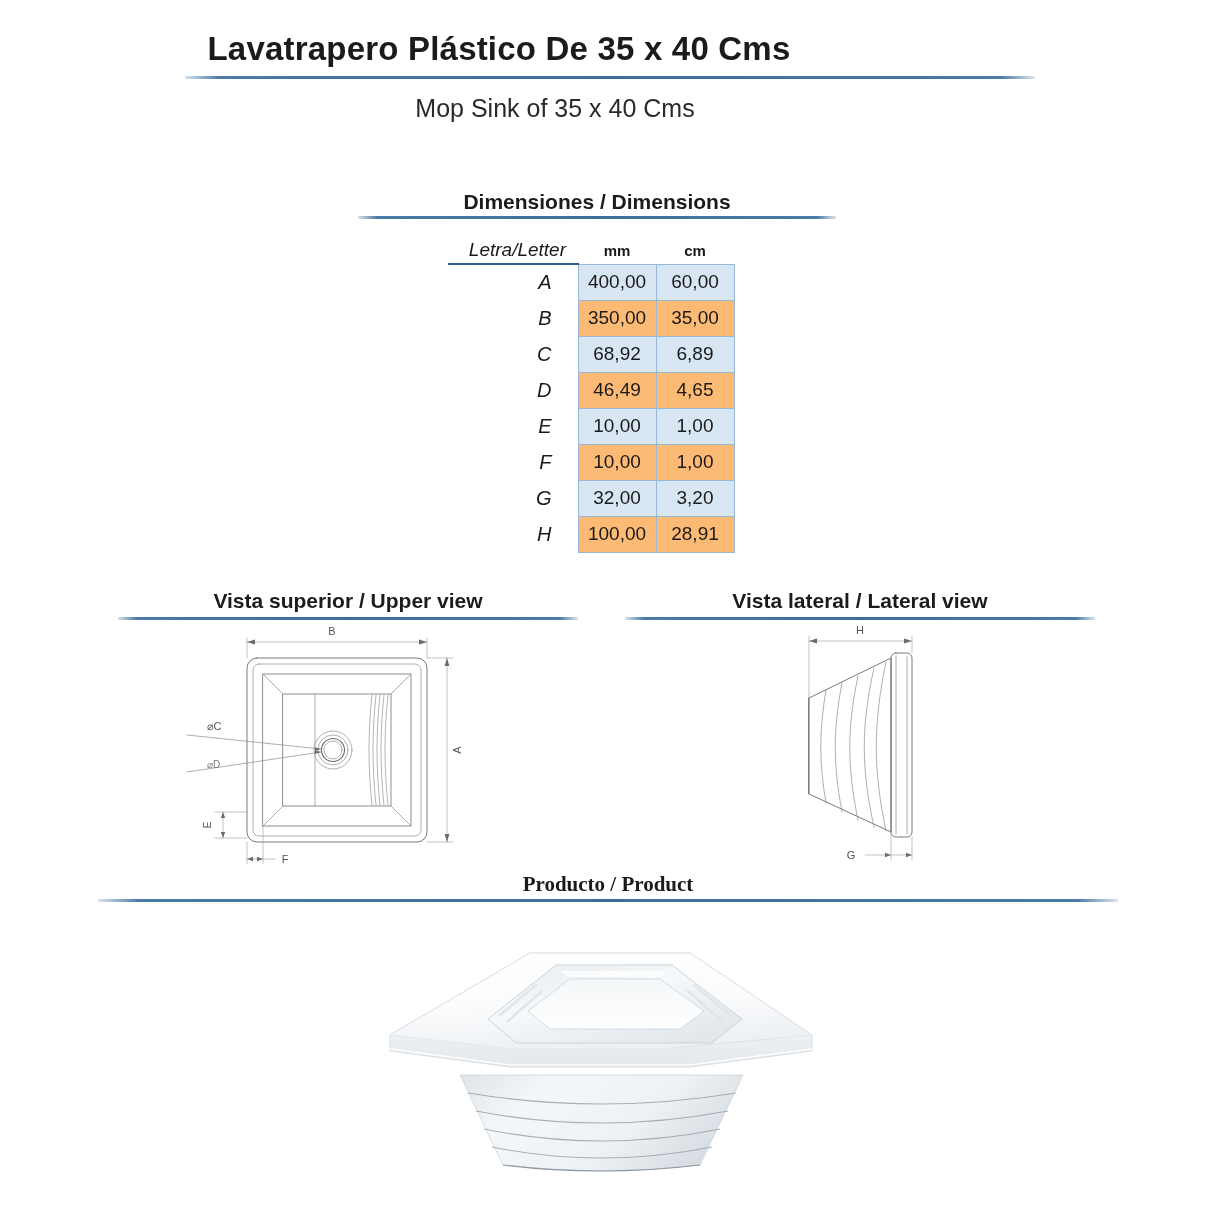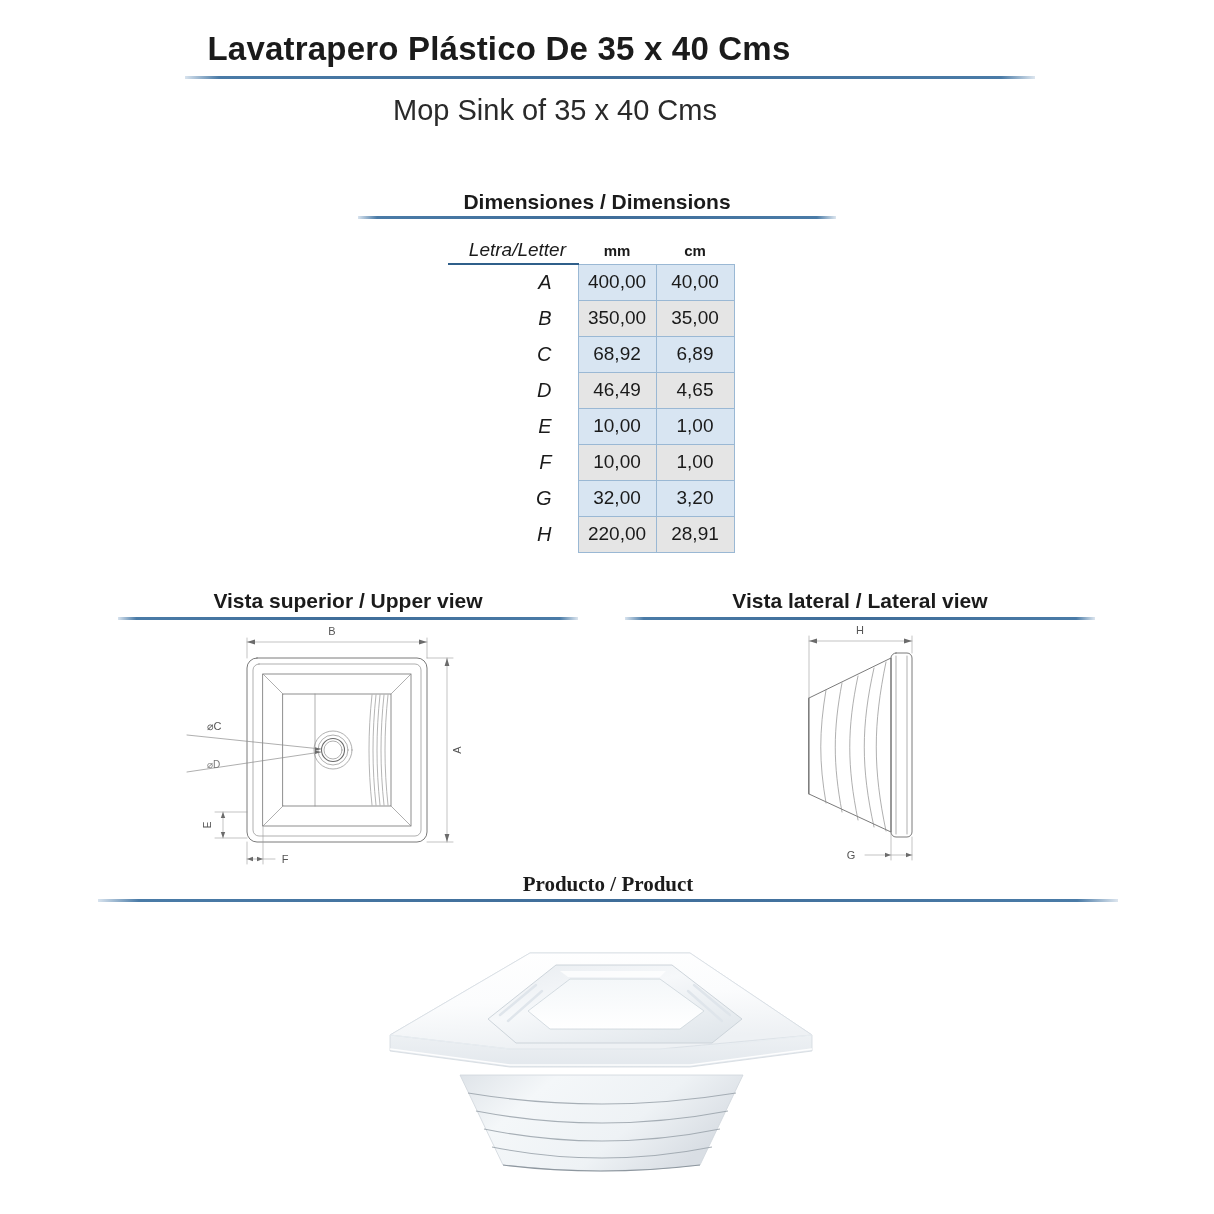--- a/index.html
+++ b/index.html
@@ -16,21 +16,21 @@
   
   .title-main {
     position: absolute; left: 0; top: 30px; width: 998px;
     text-align: center;
     font-size: 33px; font-weight: bold; letter-spacing: 0.2px;
     color: #1b1b1b;
   }
   .title-sub {
     position: absolute; left: 0; top: 94px; width: 1110px;
     text-align: center;
-    font-size: 29px; font-weight: normal;
+    font-size: 25px; font-weight: normal;
     color: #2a2a2a;
   }
   .rule {
     position: absolute; height: 3px;
     background: linear-gradient(to right, #d8e3ee 0%, #4a7ba7 4%, #3f6d99 50%, #4a7ba7 96%, #dde6ef 100%);
   }
   .rule-title  { left: 185px; top: 76px;  width: 850px; }
   .rule-dims   { left: 358px; top: 216px; width: 478px; }
   .rule-upper  { left: 118px; top: 617px; width: 460px; }
   .rule-lateral{ left: 625px; top: 617px; width: 470px; }
@@ -66,21 +66,21 @@
   .dim-table .c-letter {
     width: 130px; height: 36px;
     text-align: right; padding-right: 26px;
     font-style: italic; font-size: 20px; font-weight: normal;
     border: none;
   }
   .dim-table .c-val {
     width: 78px; height: 36px;
     text-align: center; font-size: 19px;
     border: 1px solid #9ab8d4;
-    background: #e5e5e5;
+    background: #fdba74;
   }
   .dim-table tr.alt .c-val { background: #d8e5f2; }
 
   
   .draw { position: absolute; }
   .draw svg { display: block; }
 
   
   .product-photo { position: absolute; left: 360px; top: 915px; }
 </style>
@@ -101,21 +101,21 @@
       <tr>
         <th class="th-letter">Letra/Letter</th>
         <th class="th-unit">mm</th>
         <th class="th-unit">cm</th>
       </tr>
     </thead>
     <tbody>
       <tr class="alt">
         <td class="c-letter">A</td>
         <td class="c-val">400,00</td>
-        <td class="c-val">40,00</td>
+        <td class="c-val">60,00</td>
       </tr>
       <tr>
         <td class="c-letter">B</td>
         <td class="c-val">350,00</td>
         <td class="c-val">35,00</td>
       </tr>
       <tr class="alt">
         <td class="c-letter">C</td>
         <td class="c-val">68,92</td>
         <td class="c-val">6,89</td>
@@ -135,21 +135,21 @@
         <td class="c-val">10,00</td>
         <td class="c-val">1,00</td>
       </tr>
       <tr class="alt">
         <td class="c-letter">G</td>
         <td class="c-val">32,00</td>
         <td class="c-val">3,20</td>
       </tr>
       <tr>
         <td class="c-letter">H</td>
-        <td class="c-val">220,00</td>
+        <td class="c-val">100,00</td>
         <td class="c-val">28,91</td>
       </tr>
     </tbody>
   </table>
 
   <div class="section-title st-upper">Vista superior / Upper view</div>
   <div class="rule rule-upper"></div>
 
   <div class="draw" style="left:175px; top:622px;">
     <svg width="310" height="250" viewBox="0 0 310 250" fill="none" stroke="#6b6b6b" stroke-width="0.9" stroke-linejoin="round" stroke-linecap="round">

